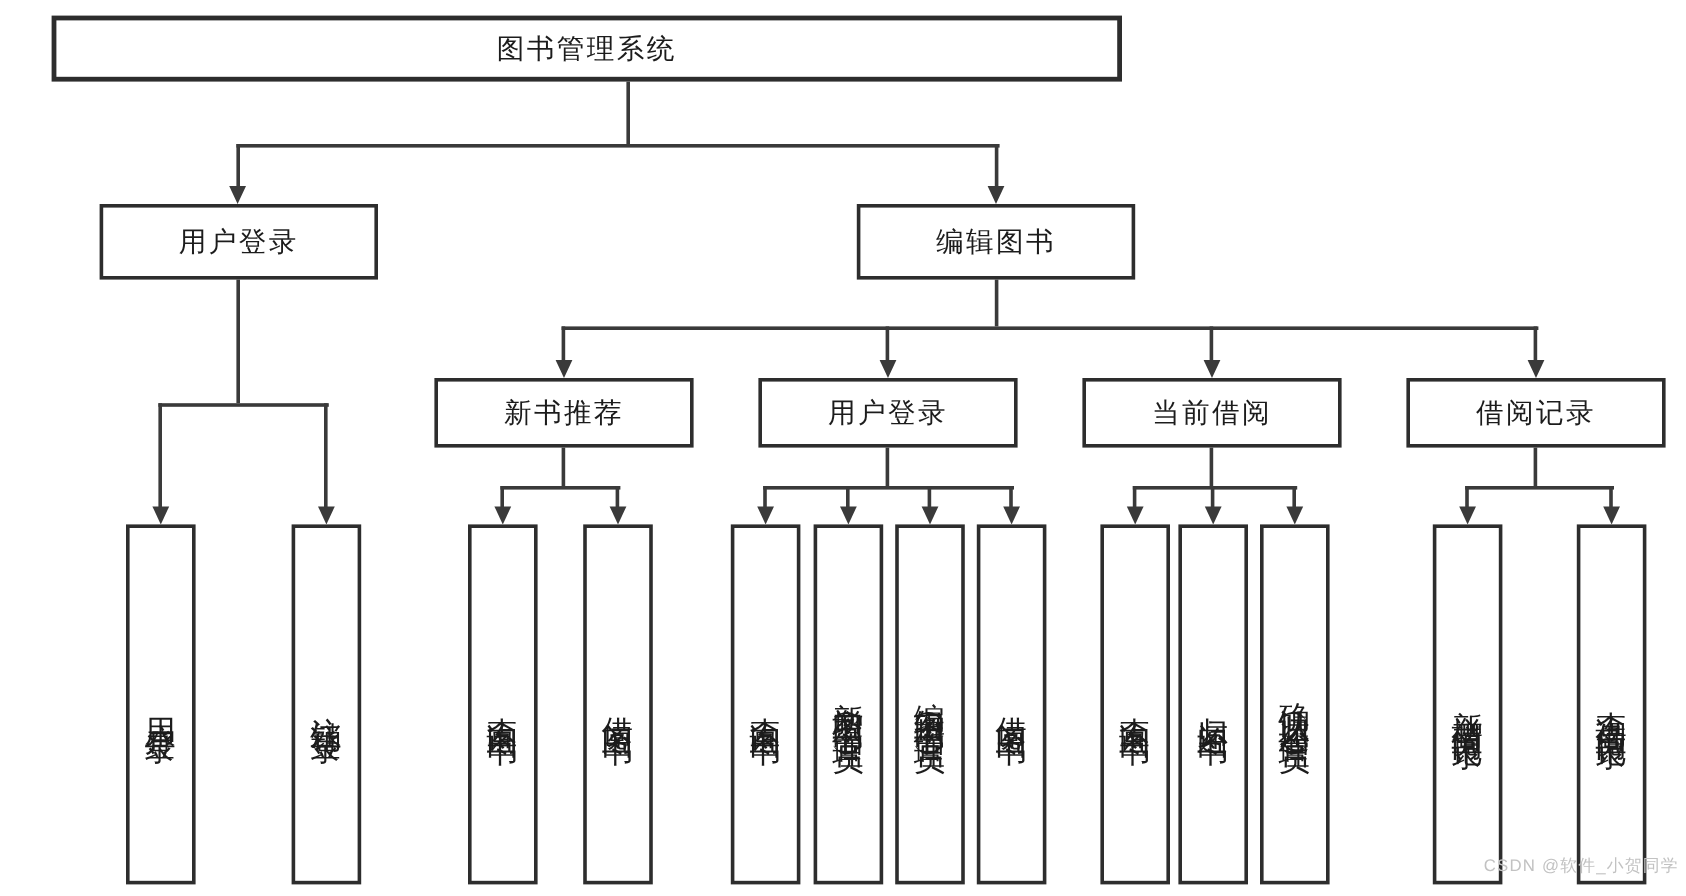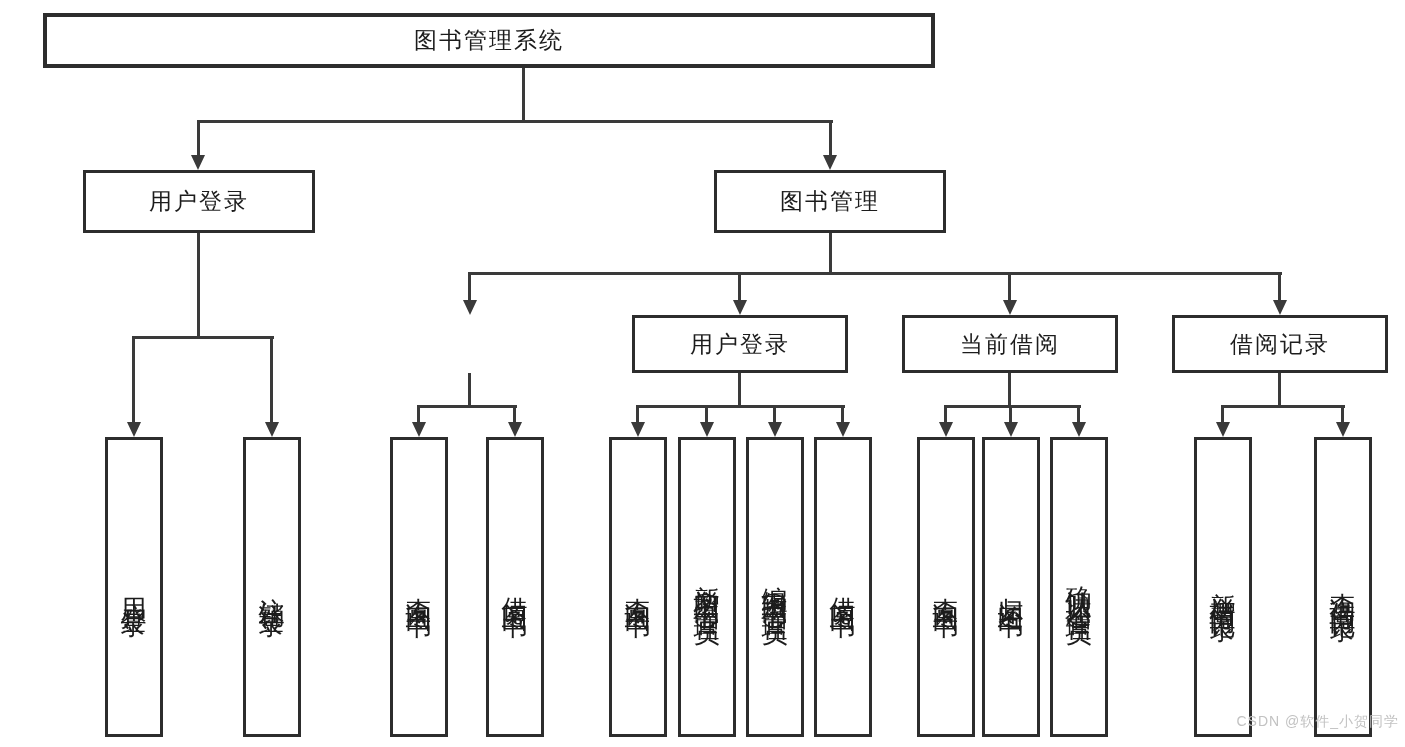--- a/index.html
+++ b/index.html
@@ -51,41 +51,44 @@
   <div class="hline" style="left:197px;top:120px;width:636px;"></div>
   <div class="vline" style="left:197px;top:120px;height:36px;"></div>
   <div class="arrow" style="left:191px;top:155px;"></div>
   <div class="vline" style="left:829px;top:120px;height:36px;"></div>
   <div class="arrow" style="left:823px;top:155px;"></div>
 
   <div class="box" style="left:83px;top:170px;width:232px;height:63px;">
     <span class="hlabel">用户登录</span>
   </div>
   <div class="box" style="left:714px;top:170px;width:232px;height:63px;">
-    <span class="hlabel">图书管理</span>
+    <span class="hlabel">编辑图书</span>
   </div>
 
   <div class="vline" style="left:197px;top:233px;height:103px;"></div>
   <div class="hline" style="left:132px;top:336px;width:142px;"></div>
   <div class="vline" style="left:132px;top:336px;height:87px;"></div>
   <div class="arrow" style="left:127px;top:422px;"></div>
   <div class="vline" style="left:270px;top:336px;height:87px;"></div>
   <div class="arrow" style="left:265px;top:422px;"></div>
 
   <div class="vline" style="left:829px;top:233px;height:39px;"></div>
   <div class="hline" style="left:468px;top:272px;width:814px;"></div>
   <div class="vline" style="left:468px;top:272px;height:29px;"></div>
   <div class="arrow" style="left:463px;top:300px;"></div>
   <div class="vline" style="left:738px;top:272px;height:29px;"></div>
   <div class="arrow" style="left:733px;top:300px;"></div>
   <div class="vline" style="left:1008px;top:272px;height:29px;"></div>
   <div class="arrow" style="left:1003px;top:300px;"></div>
   <div class="vline" style="left:1278px;top:272px;height:29px;"></div>
   <div class="arrow" style="left:1273px;top:300px;"></div>
 
+  <div class="box" style="left:362px;top:315px;width:216px;height:58px;">
+    <span class="hlabel">新书推荐</span>
+  </div>
   <div class="box" style="left:632px;top:315px;width:216px;height:58px;">
     <span class="hlabel">用户登录</span>
   </div>
   <div class="box" style="left:902px;top:315px;width:216px;height:58px;">
     <span class="hlabel">当前借阅</span>
   </div>
   <div class="box" style="left:1172px;top:315px;width:216px;height:58px;">
     <span class="hlabel">借阅记录</span>
   </div>
 

